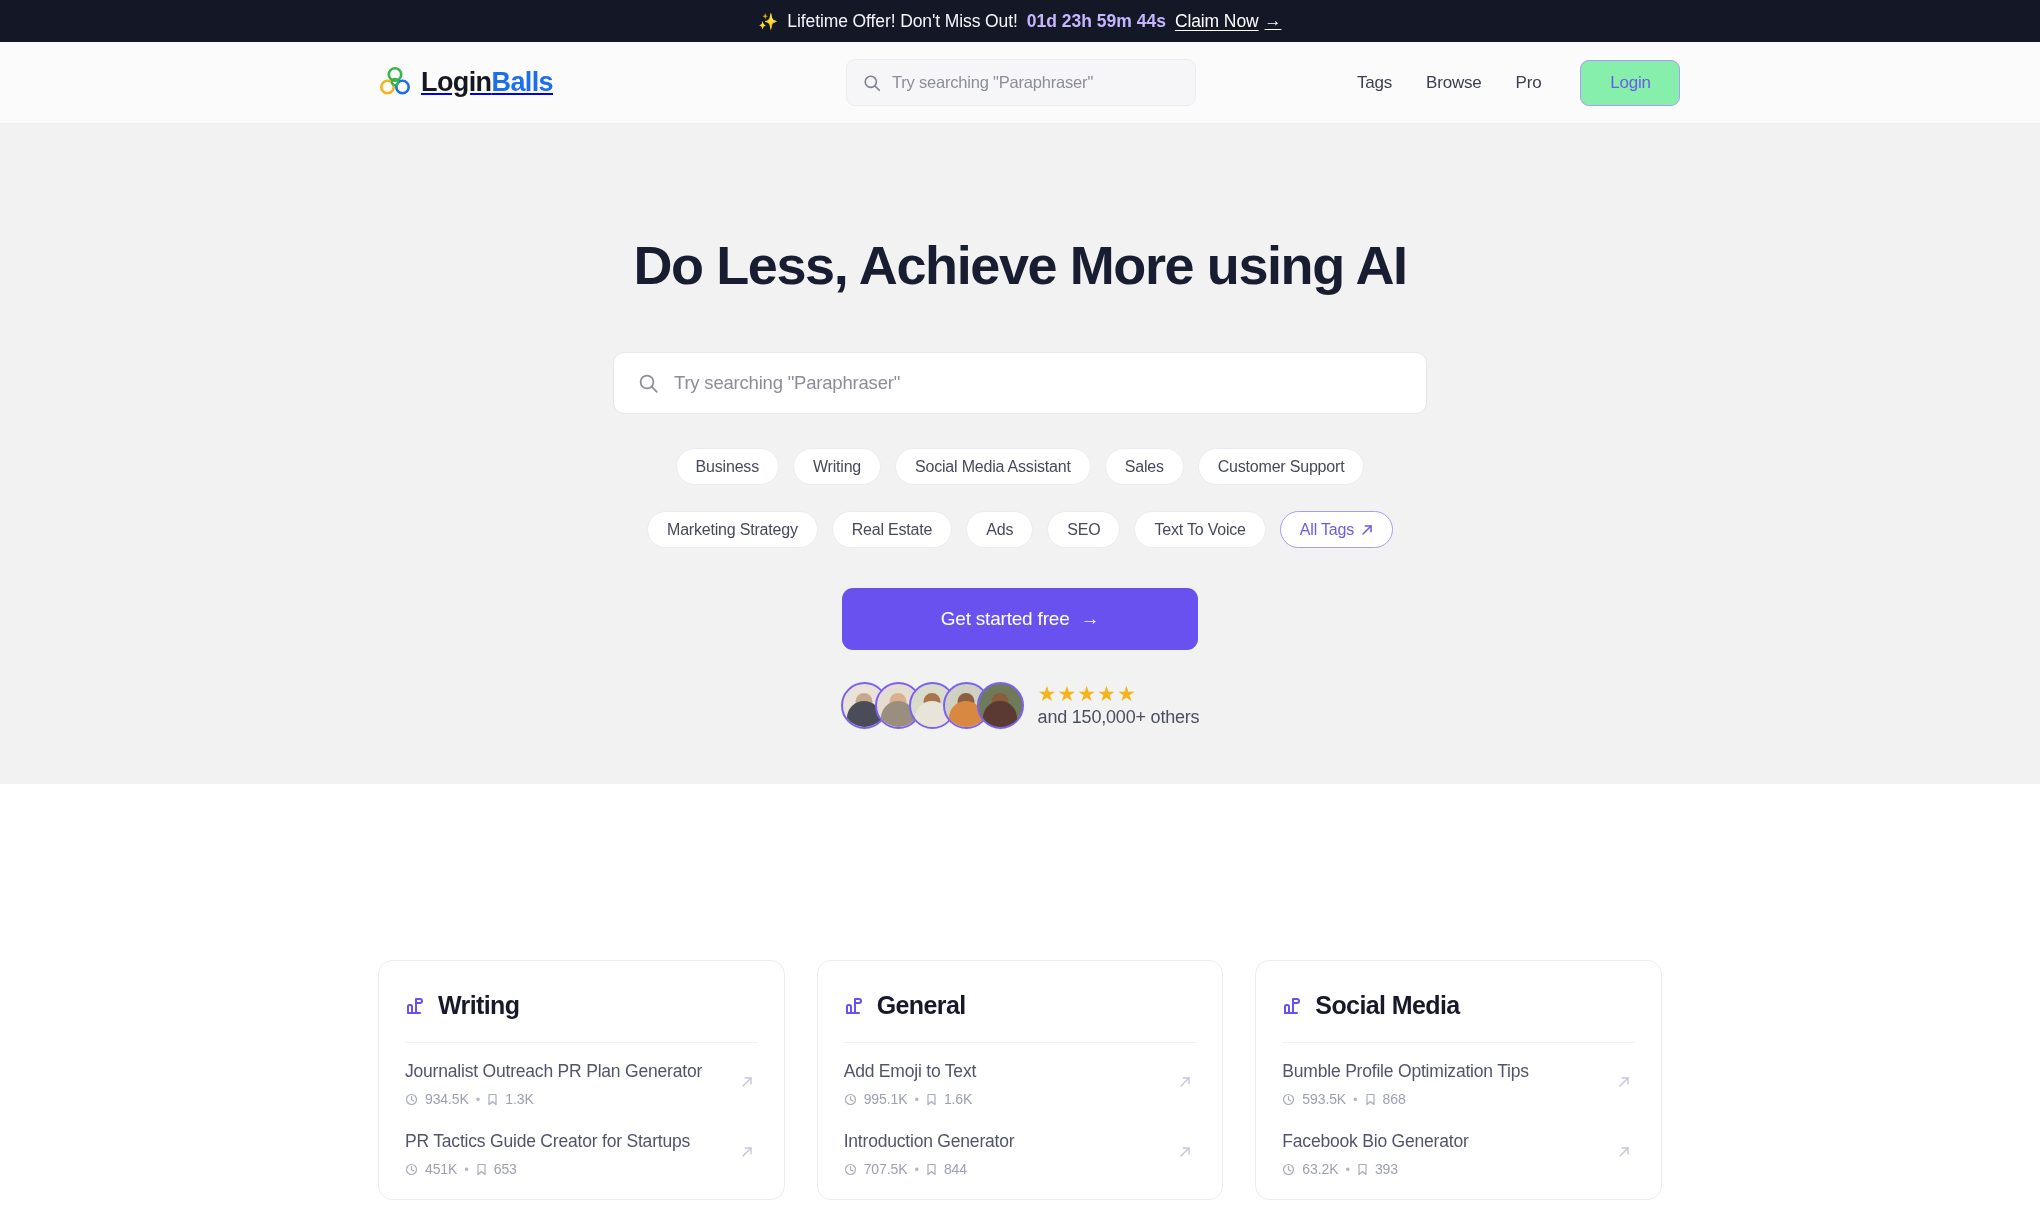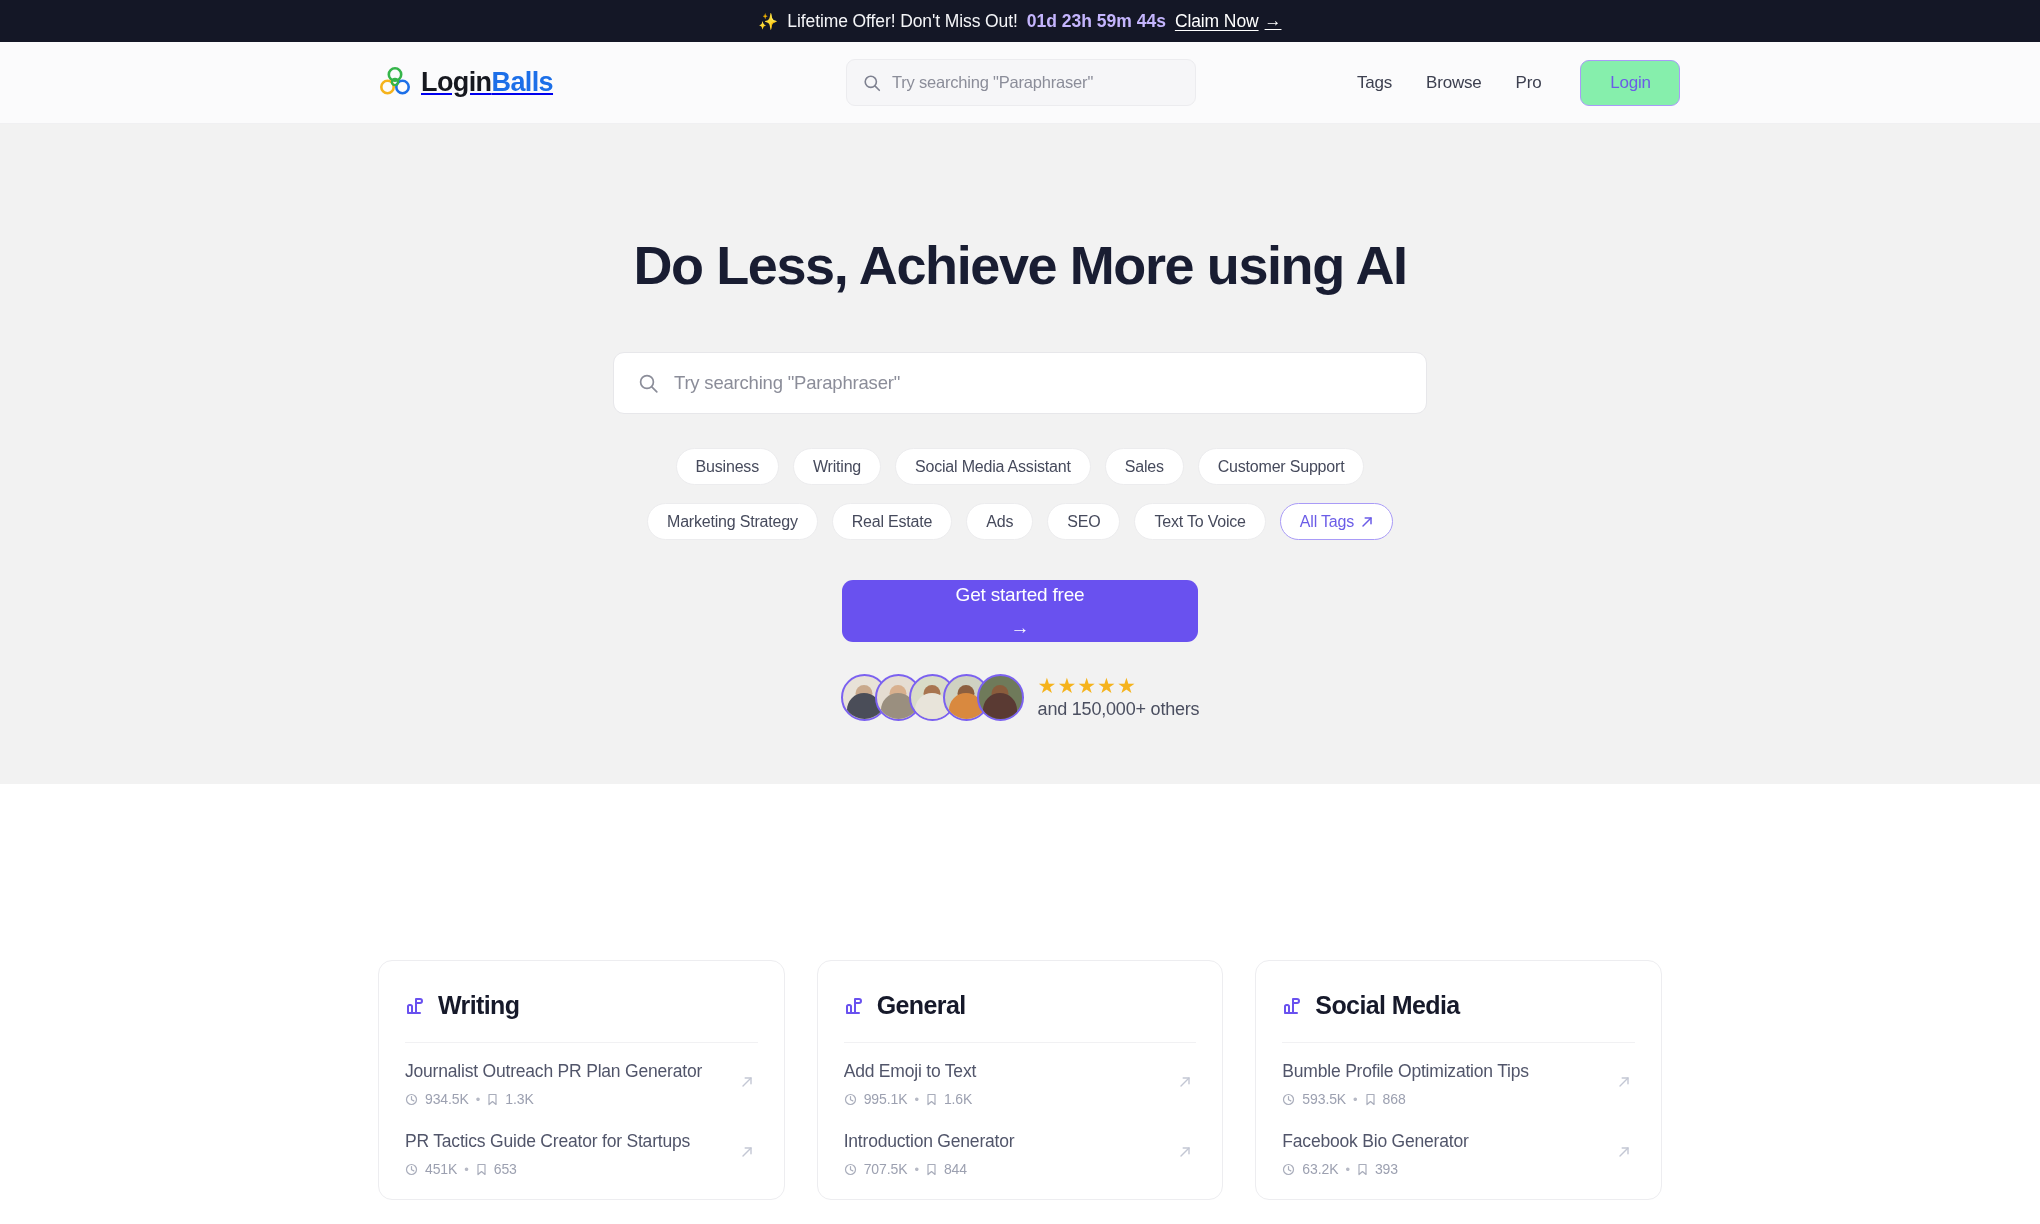--- a/index.html
+++ b/index.html
@@ -143,21 +143,21 @@
     color: #8b8d99;
     letter-spacing: -0.2px;
   }
 
   .tags {
     width: 800px;
     margin-top: 34px;
     display: flex;
     flex-wrap: wrap;
     justify-content: center;
-    gap: 18px 14px;
+    gap: 26px 14px;
   }
   .tag {
     height: 37px;
     padding: 0 19px;
     background: #ffffff;
     border: 1px solid #ececee;
     border-radius: 19px;
     display: inline-flex;
     align-items: center;
     font-size: 16px;
@@ -181,21 +181,20 @@
     border-radius: 11px;
     color: #ffffff;
     font-size: 19px;
     font-family: inherit;
     letter-spacing: -0.2px;
     cursor: pointer;
     display: flex;
     align-items: center;
     justify-content: center;
     gap: 11px;
-    flex-direction: column;
   }
 
   .social {
     margin-top: 32px;
     display: flex;
     align-items: center;
     gap: 8px;
   }
   .avatars { display: flex; align-items: center; }
   .avatar {

